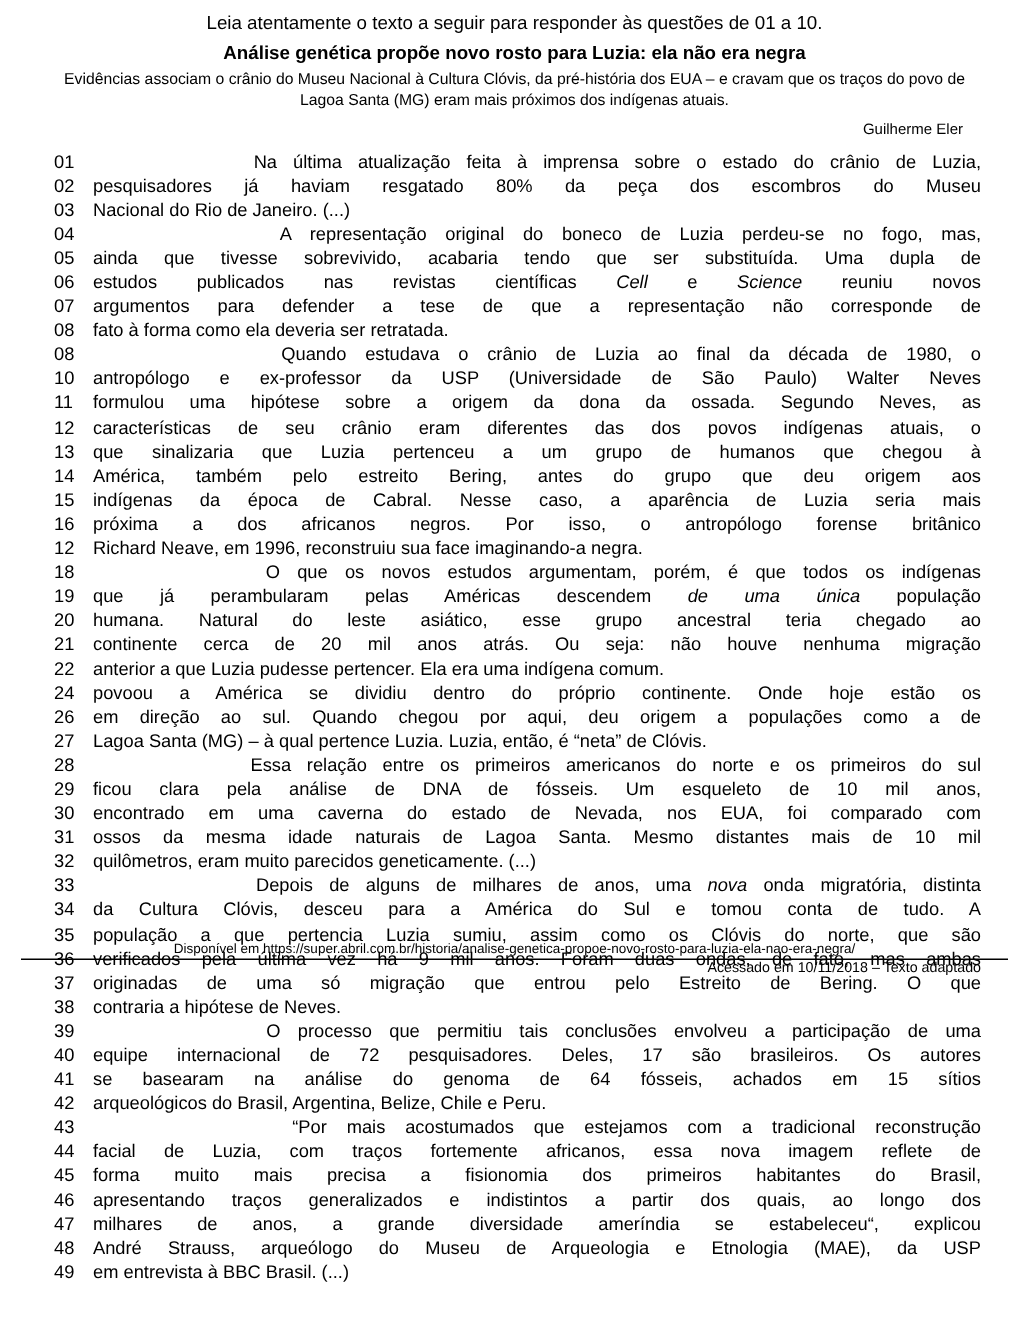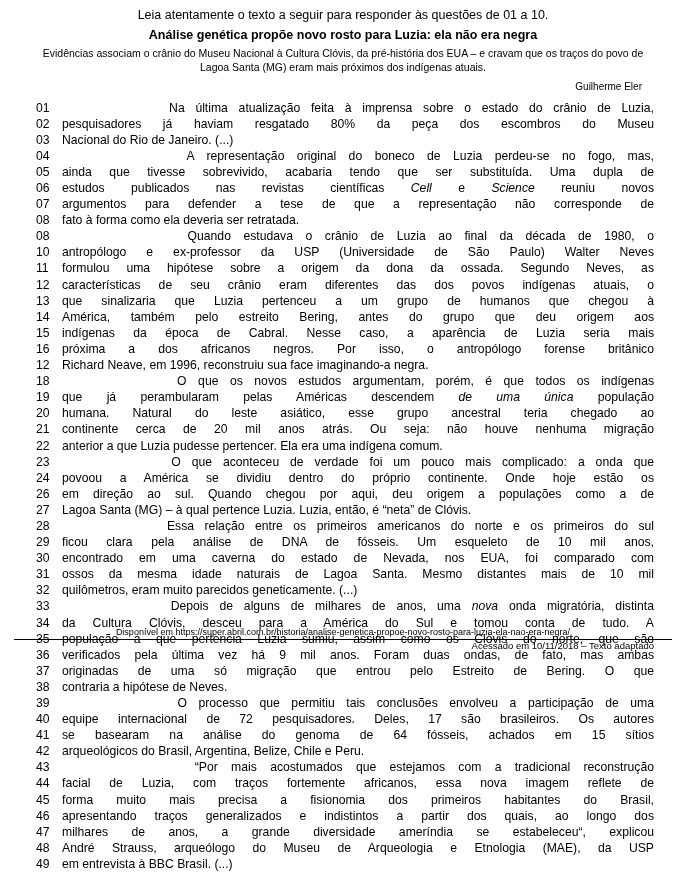--- a/index.html
+++ b/index.html
@@ -190,24 +190,20 @@
       </div>
       <div class="line">
         <span class="lnum">21</span>
         <span class="ltext">continente cerca de 20 mil anos atrás. Ou seja: não houve nenhuma migração</span>
       </div>
       <div class="line last">
         <span class="lnum">22</span>
         <span class="ltext">anterior a que Luzia pudesse pertencer. Ela era uma indígena comum.</span>
       </div>
       <div class="line">
-        <span class="lnum">23</span>
-        <span class="ltext">          O que aconteceu de verdade foi um pouco mais complicado: a onda que</span>
-      </div>
-      <div class="line">
         <span class="lnum">24</span>
         <span class="ltext">povoou a América se dividiu dentro do próprio continente. Onde hoje estão os</span>
       </div>
       <div class="line">
         <span class="lnum">26</span>
         <span class="ltext">em direção ao sul. Quando chegou por aqui, deu origem a populações como a de</span>
       </div>
       <div class="line last">
         <span class="lnum">27</span>
         <span class="ltext">Lagoa Santa (MG) – à qual pertence Luzia. Luzia, então, é “neta” de Clóvis.</span>

